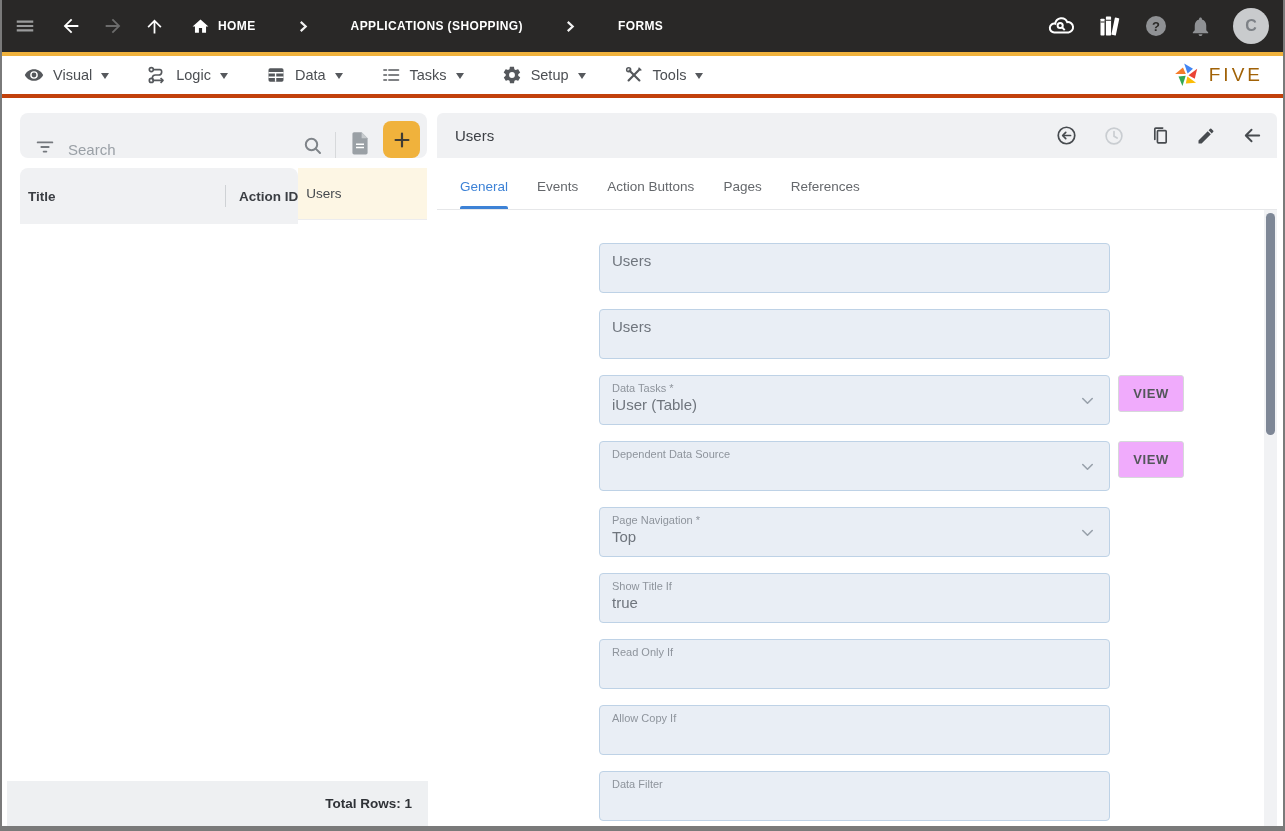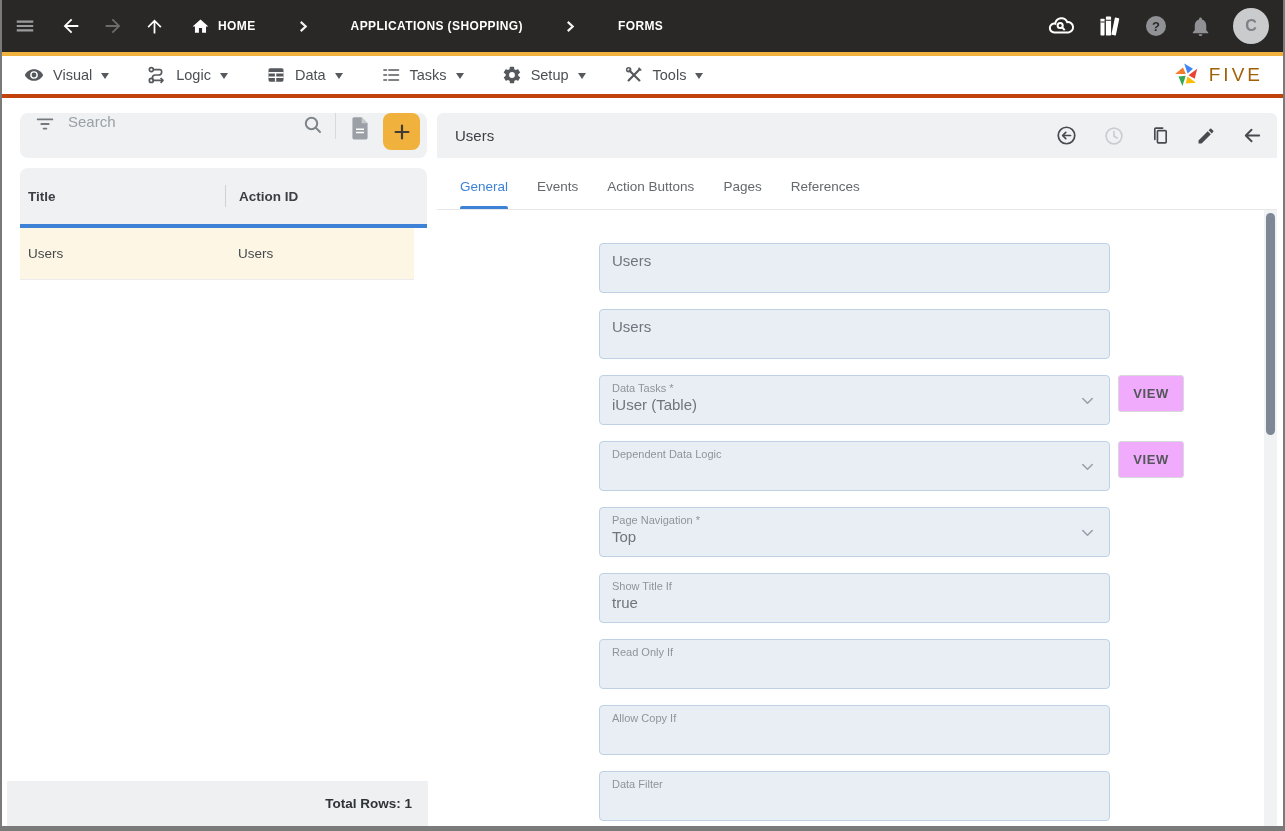--- a/index.html
+++ b/index.html
@@ -33,28 +33,28 @@
   .caret-down { width:0; height:0; border-left:4.5px solid transparent; border-right:4.5px solid transparent; border-top:6px solid #56595d; margin-top:2px; }
   .brand { margin-left:auto; display:flex; align-items:center; gap:7px; padding-right:20px; }
   .brand-name { font-size:19px; font-weight:400; letter-spacing:3px; color:#a16207; }
 
   
   .main { display:flex; height:728px; padding-top:15px; }
   .left-panel { width:421px; margin-left:5px; display:flex; flex-direction:column; }
   .right-panel { width:840px; margin-left:9px; display:flex; flex-direction:column; }
 
   
-  .search-bar { margin-left:13px; width:407px; height:45px; background:var(--panel_bg,#F0F1F3); border-radius:8px; display:flex; align-items:flex-start; padding:0 7px 0 14px; flex:none; }
+  .search-bar { margin-left:13px; width:407px; height:45px; background:var(--panel_bg,#F0F1F3); border-radius:8px; display:flex; align-items:flex-end; padding:0 7px 0 14px; flex:none; }
   .search-input { flex:1; border:none; outline:none; background:transparent; font-size:15px; color:#3c4043; margin-left:12px; min-width:0; }
   .search-input::placeholder { color:#9aa0a6; }
   .sb-divider { width:1px; height:26px; background:#d7d9db; margin:0 9px 0 10px; }
   .doc-btn { width:30px; height:30px; margin-right:8px; }
   .plus-btn { width:37px; height:37px; background:var(--amber,#F0B23C); border-radius:8px; display:flex; align-items:center; justify-content:center; cursor:pointer; }
 
-  .list-table { margin:10px 0 0 13px; width:407px; flex:1; display:flex; flex-direction:column; overflow:hidden; }
+  .list-table { margin:10px 0 0 13px; width:407px; flex:1; display:flex; flex-direction:row; overflow:hidden; }
   .thead { height:56px; flex:none; background:var(--panel_bg,#F0F1F3); border-radius:8px 8px 0 0; display:flex; align-items:center; font-size:13.5px; font-weight:700; color:#3b3e43; }
   .col-1 { width:205px; padding-left:8px; }
   .col-divider { width:1px; height:22px; background:#cfd2d5; }
   .col-2 { padding-left:13px; }
   .blue-bar { height:4px; background:var(--blue,#3D82D6); flex:none; }
   .rows { flex:1; overflow:hidden; }
   .row { height:52px; width:394px; display:flex; align-items:center; font-size:13.5px; color:#45494e; border-bottom:1px solid #ececee; cursor:pointer; }
   .row.selected { background:var(--selected_row_bg,#FDF6E4); }
   .panel-footer { height:45px; flex:none; background:#eef0f2; display:flex; align-items:center; justify-content:flex-end; padding-right:16px; font-size:13.5px; font-weight:700; color:#2f3237; }
 
@@ -356,21 +356,21 @@
               <span class="chevron">
                 <svg width="19" height="19" viewBox="0 0 24 24" style="display:block">
                   <path d="M6 9.5l6 6 6-6" fill="none" stroke="#98a1ab" stroke-width="2" stroke-linecap="round" stroke-linejoin="round"></path>
                 </svg>
               </span>
             </div>
             <button class="view-btn">VIEW</button>
           </div>
           <div class="field-row">
             <div class="field">
-              <div class="f-label">Dependent Data Logic</div>
+              <div class="f-label">Dependent Data Source</div>
               <div class="f-value"></div>
               <span class="chevron">
                 <svg width="19" height="19" viewBox="0 0 24 24" style="display:block">
                   <path d="M6 9.5l6 6 6-6" fill="none" stroke="#98a1ab" stroke-width="2" stroke-linecap="round" stroke-linejoin="round"></path>
                 </svg>
               </span>
             </div>
             <button class="view-btn">VIEW</button>
           </div>
           <div class="field-row">

